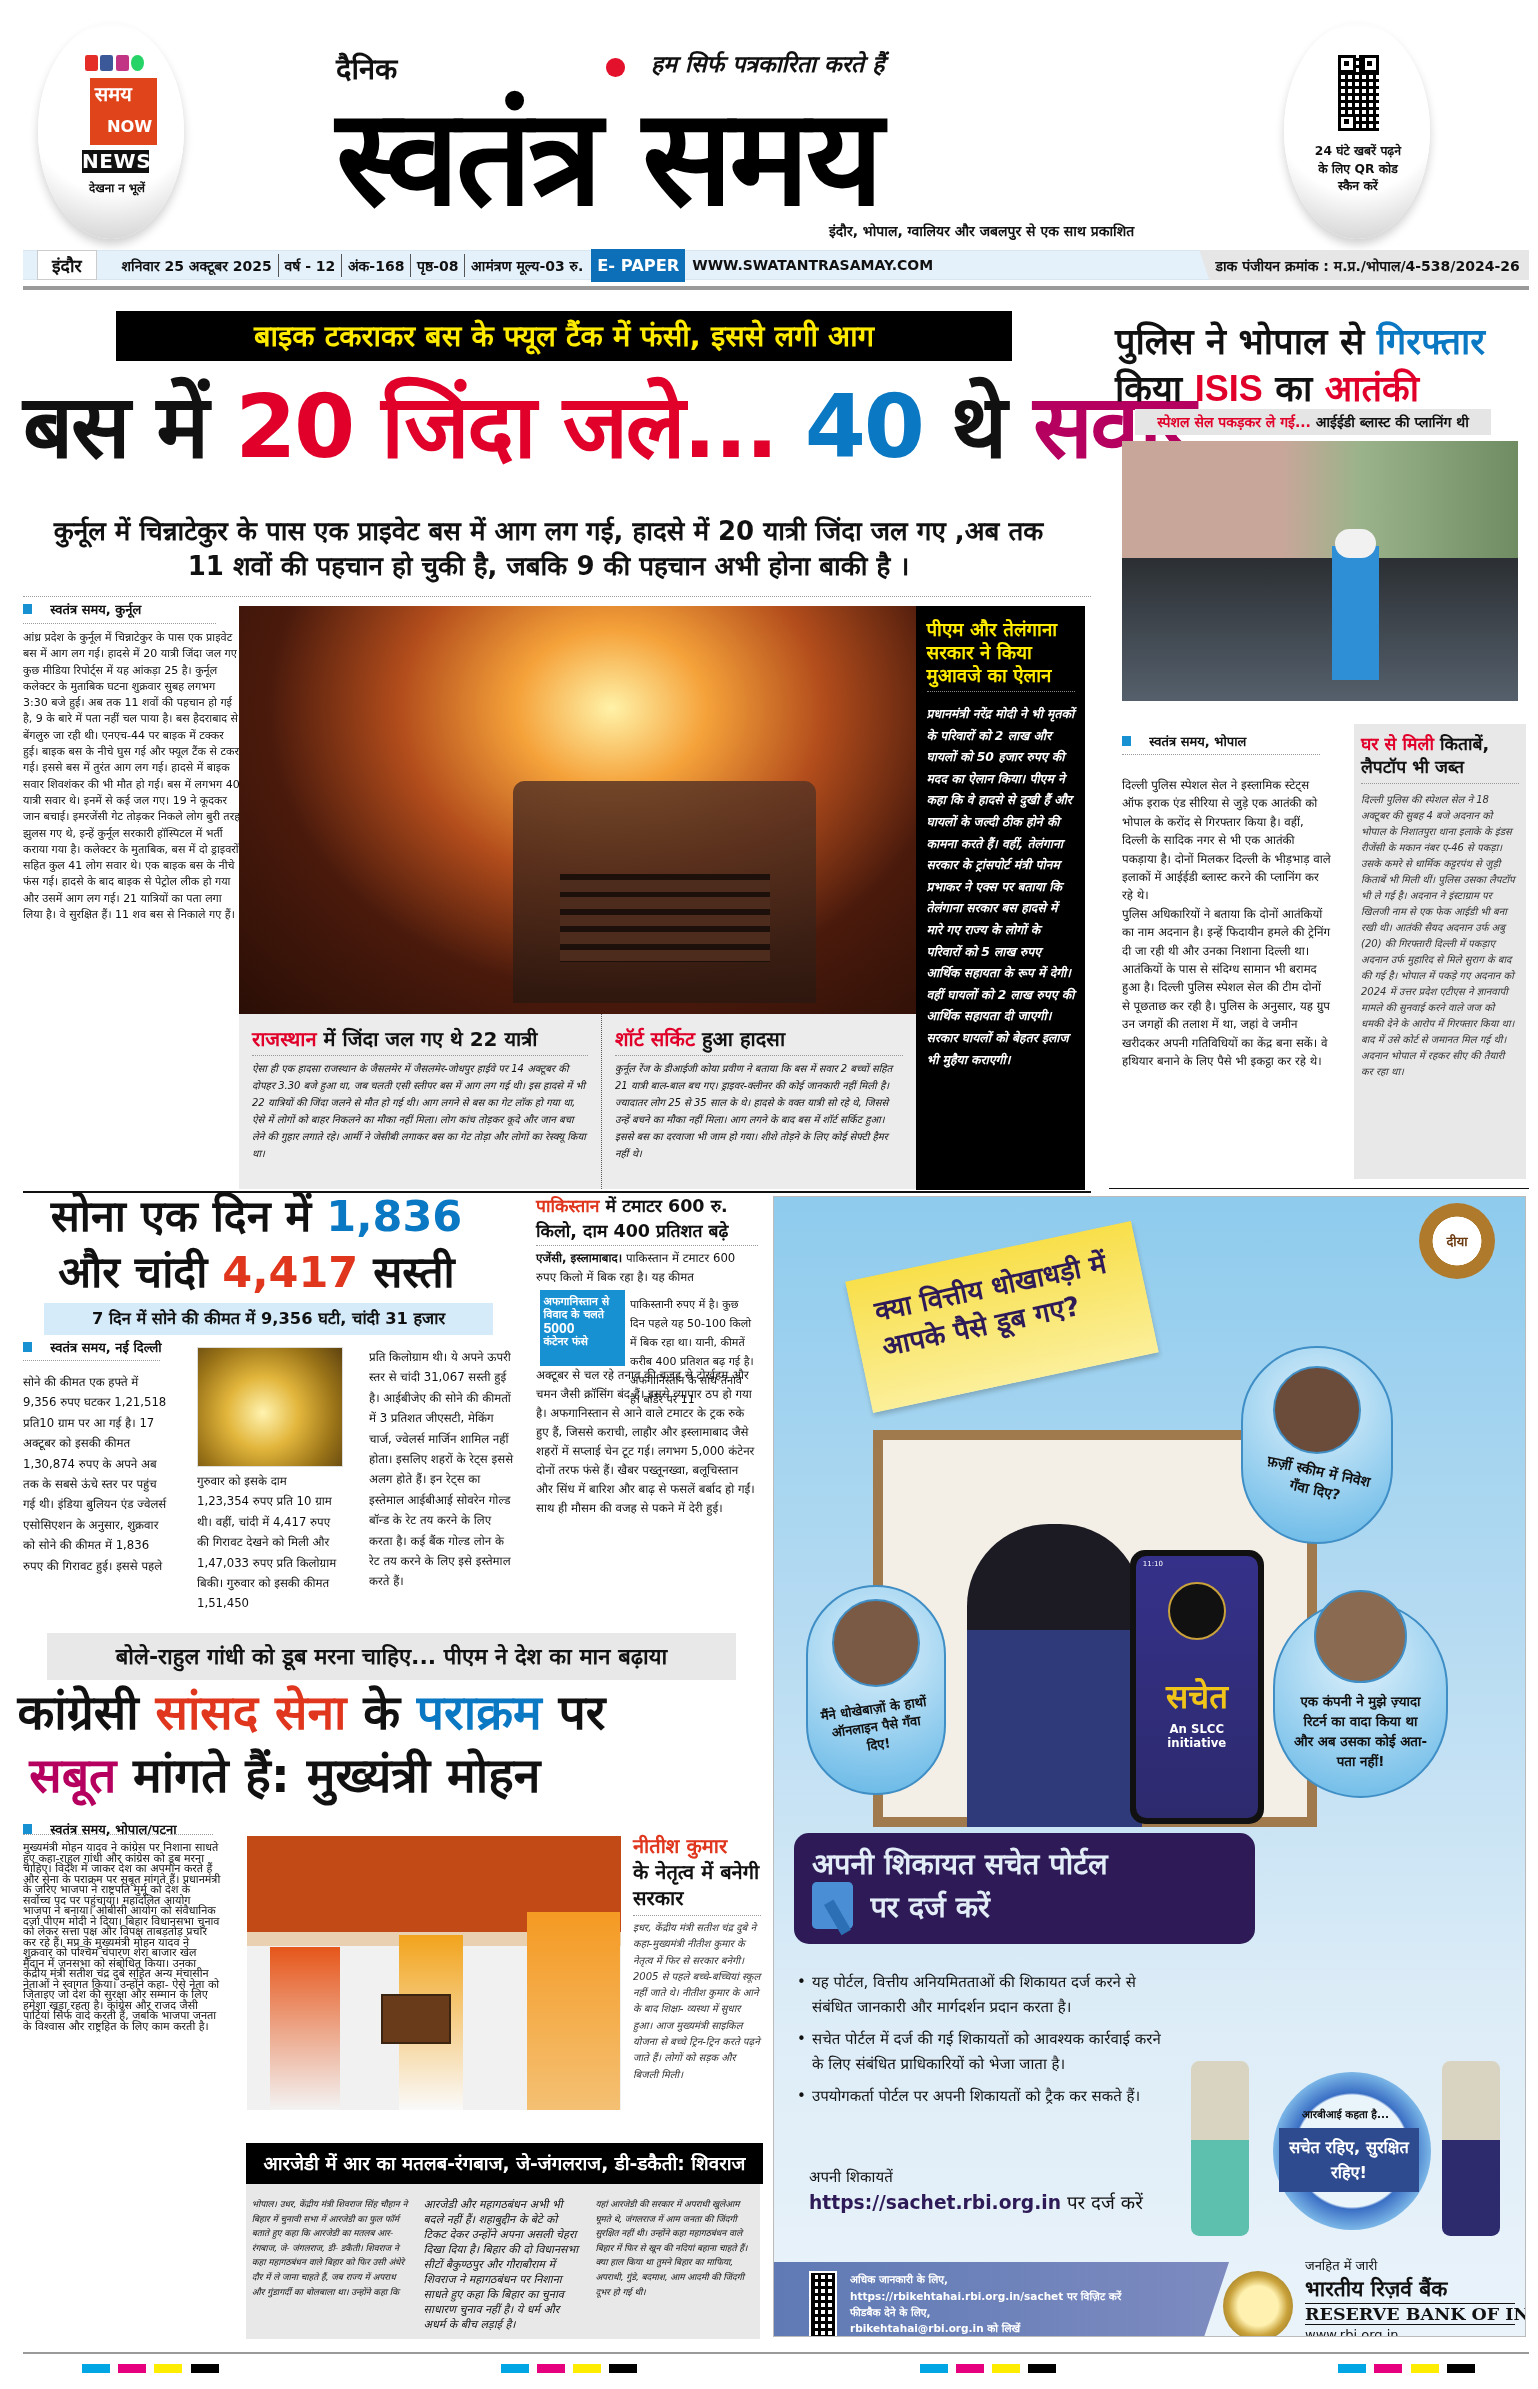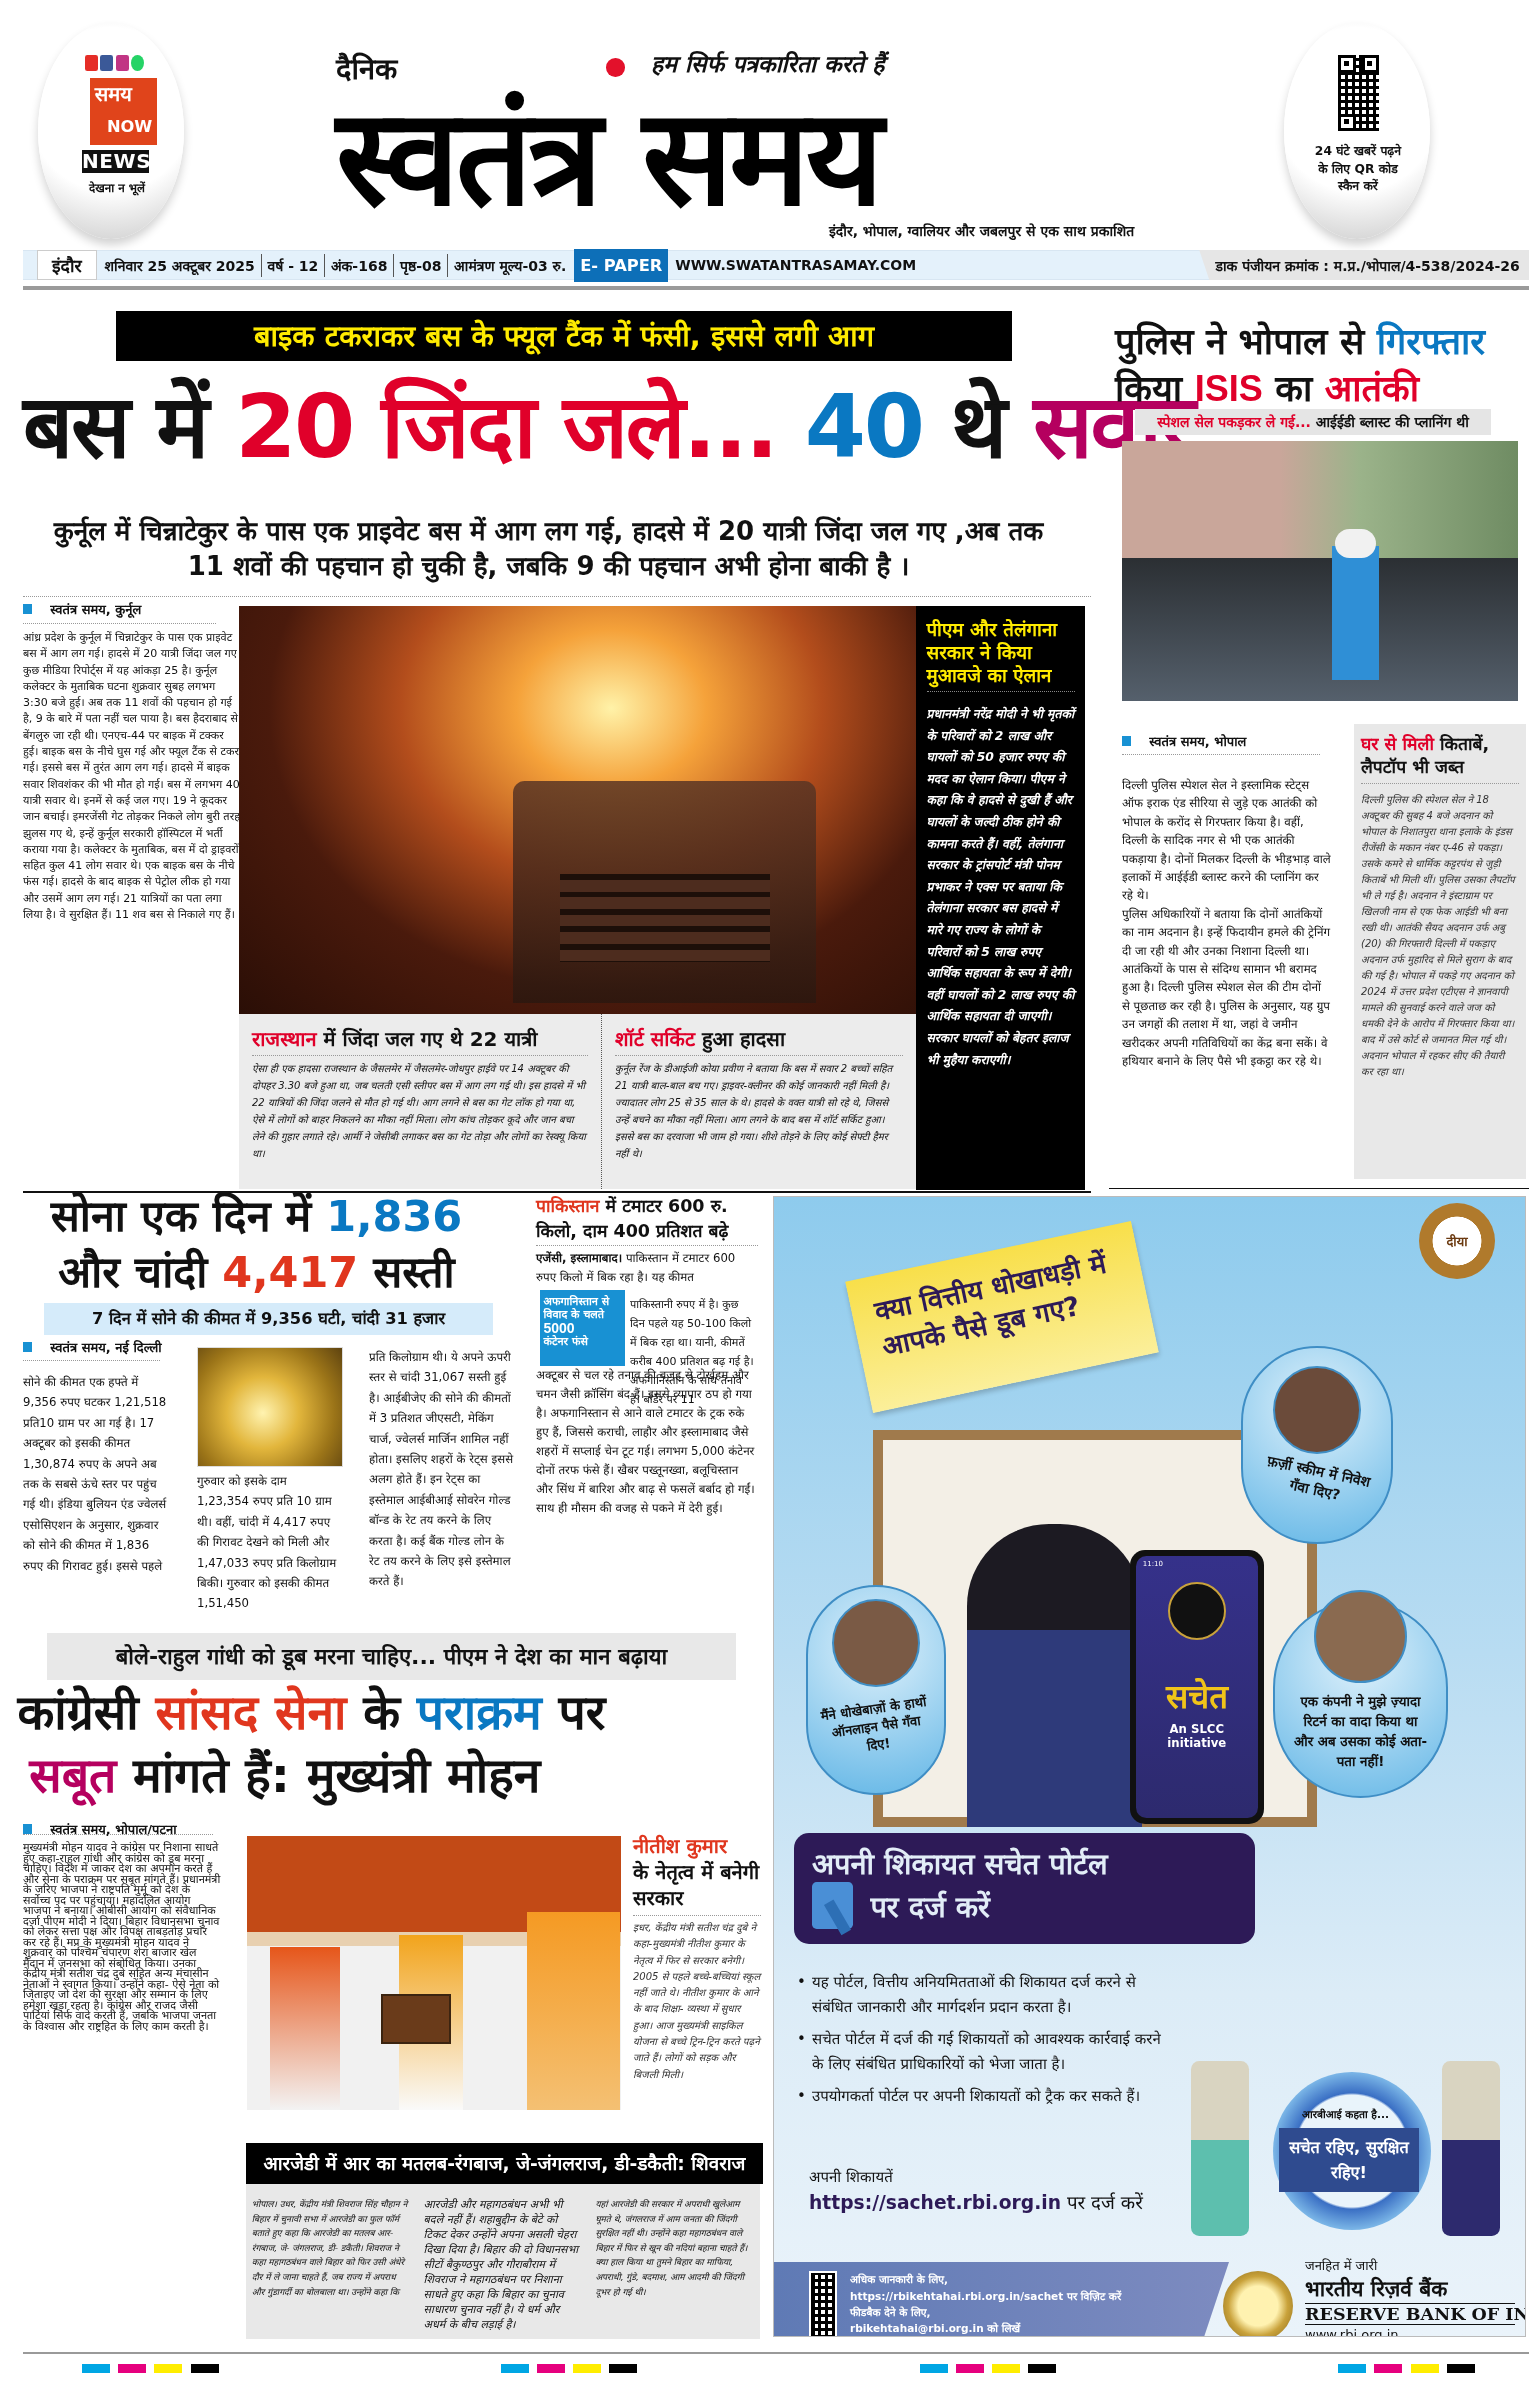--- a/index.html
+++ b/index.html
@@ -71,21 +71,21 @@
   </div>
   <div class="abs" style="left:29px;top:120px;width:90px;font-size:12.3px;font-weight:bold;text-align:center;line-height:17.5px">
     <div>24 घंटे खबरें पढ़ने</div>
     <div>के लिए QR कोड</div>
     <div>स्कैन करें</div>
   </div>
 </div>
 
 <div class="abs infobar" style="left:23px;top:250px;width:1506px;height:30px;display:flex;align-items:center;font-size:14px;font-weight:bold">
   <div style="background:#fff;border:0.6px solid #ccc;padding:2.3px 14px;margin-left:14px;font-size:17.5px">इंदौर</div>
-  <span style="margin-left:8px">शनिवार 25 अक्टूबर 2025</span>
+  <span style="margin-left:25px">शनिवार 25 अक्टूबर 2025</span>
     <span class="sep"></span>
   <span>वर्ष - 12</span>
     <span class="sep"></span>
   <span>अंक-168</span>
     <span class="sep"></span>
   <span>पृष्ठ-08</span>
     <span class="sep"></span>
   <span>आमंत्रण मूल्य-03 रु.</span>
   <span class="epaper" style="margin-left:8.2px;padding:7px 5.8px;font-size:16.3px">E- PAPER</span>
   <span style="margin-left:7px">WWW.SWATANTRASAMAY.COM</span>

